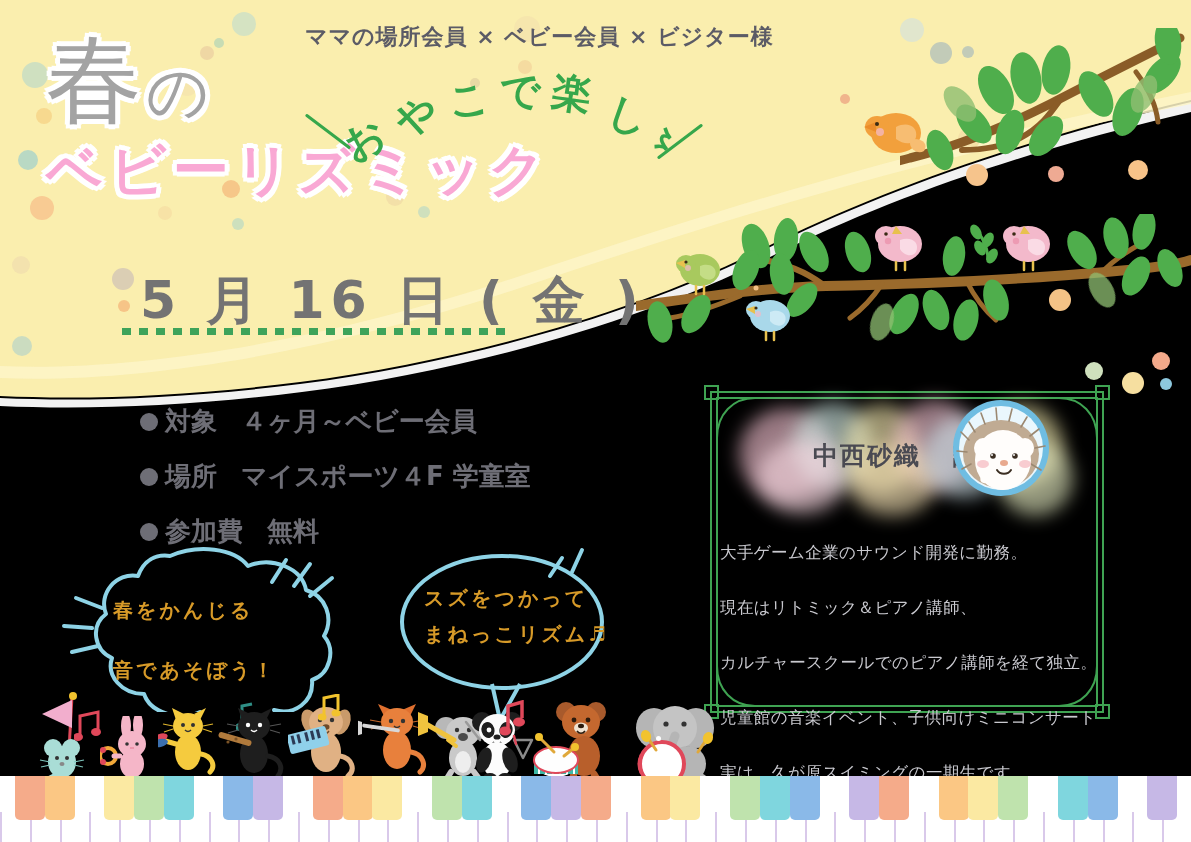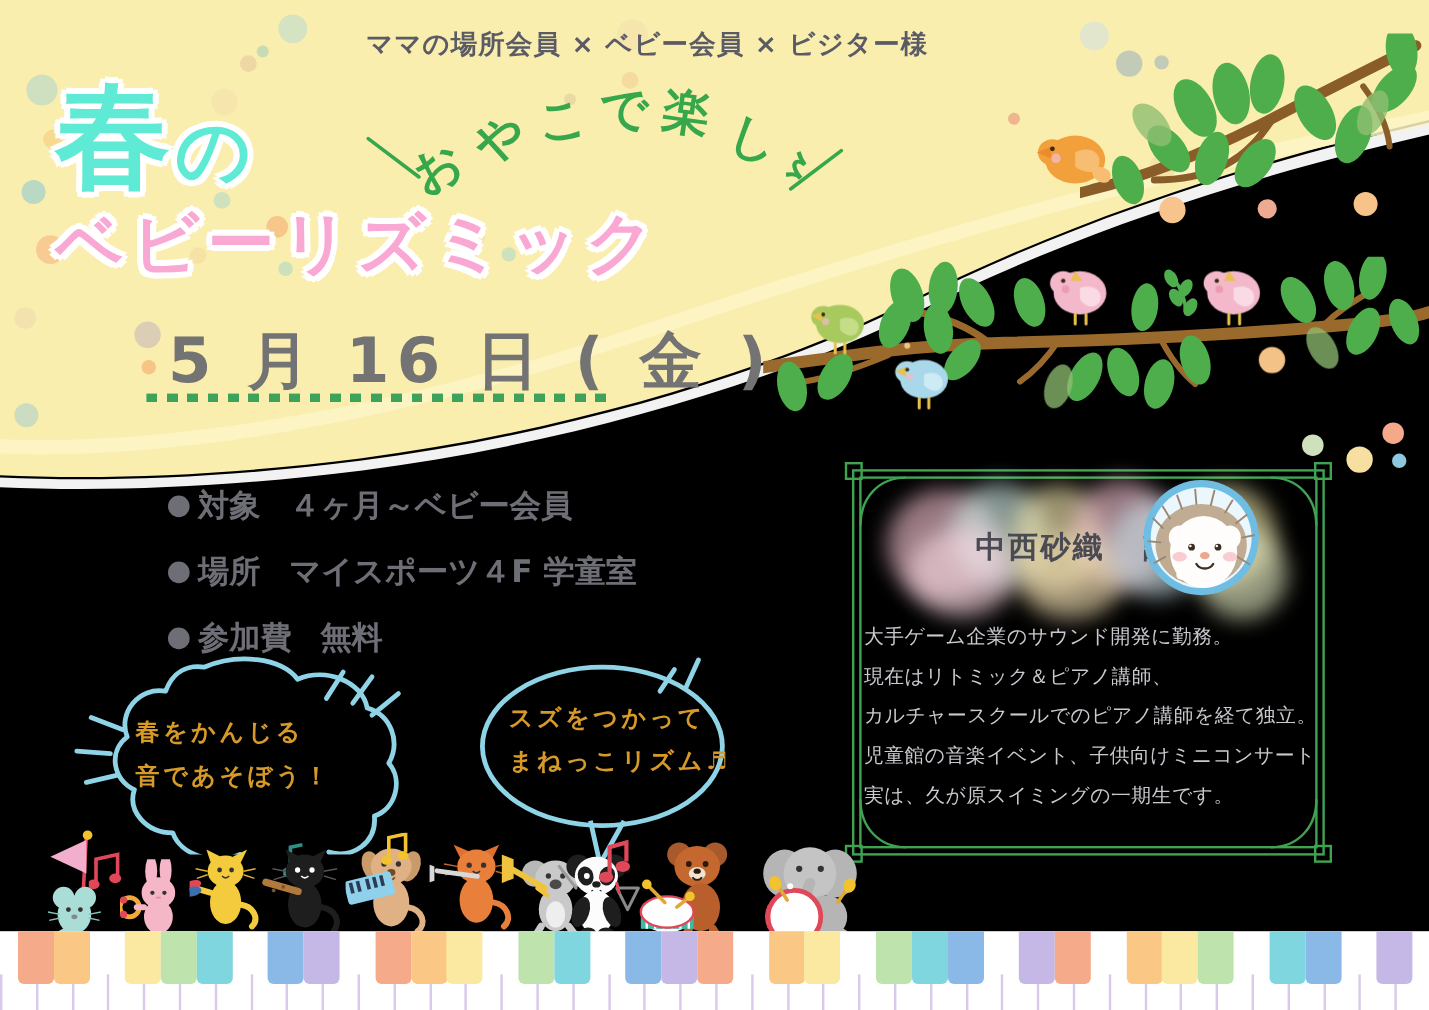--- a/index.html
+++ b/index.html
@@ -21,24 +21,24 @@
   .eyebrow{
     position:absolute;left:305px;top:22px;
     font-size:22px;color:#5b5b66;letter-spacing:1px;
     font-family:"DejaVu Sans","Liberation Sans",sans-serif;
     font-weight:600;white-space:nowrap;
   }
 
   
   .title-wrap{position:absolute;left:46px;top:32px;}
   .title-l1{
-    font-size:96px;line-height:1;color:#5eead4;font-weight:700;
+    font-size:96px;line-height:1;color:#a3a3a3;font-weight:400;
     text-shadow: -4px -4px 0 #ffffff, 4px -4px 0 #ffffff, 4px 4px 0 #ffffff, -4px 4px 0 #ffffff,
                  0 -5px 0 #ffffff, 0 5px 0 #ffffff, -5px 0 0 #ffffff, 5px 0 0 #ffffff;
-    letter-spacing:4px;white-space:nowrap;margin-top:34px;
+    letter-spacing:4px;white-space:nowrap;
   }
   .title-l1 .small{font-size:62px;}
   .title-l2{
     margin-top:14px;
     font-size:56px;line-height:1;color:#f9a8d4;font-weight:700;
     text-shadow: -4px -4px 0 #ffffff, 4px -4px 0 #ffffff, 4px 4px 0 #ffffff, -4px 4px 0 #ffffff,
                  0 -5px 0 #ffffff, 0 5px 0 #ffffff, -5px 0 0 #ffffff, 5px 0 0 #ffffff;
     letter-spacing:6px;white-space:nowrap;
   }
 
@@ -91,21 +91,21 @@
   .teacher-name{
     position:absolute;left:72px;top:57px;
     font-size:25px;color:#4a4a52;font-weight:700;letter-spacing:2px;
     white-space:nowrap;
     margin-left:44px;
   }
   .bio{
     position:absolute;left:23px;top:132px;width:400px;
     font-size:16.5px;color:#c9c9cf;line-height:2.0;letter-spacing:.4px;
   }
-  .bio div{white-space:nowrap;}
+  .bio div{white-space:nowrap;margin-top:22px;}
   .avatar{position:absolute;left:254px;top:16px;width:100px;height:100px;}
 
   
   .piano{position:absolute;left:0;bottom:0;width:1191px;height:66px;background:#ffffff;}
   .white-sep{position:absolute;top:36px;width:2px;height:30px;background:#d9c9ea;}
   .black-key{position:absolute;top:0;width:30px;height:44px;border-radius:0 0 5px 5px;}
 </style>
 </head>
 <body>
 
@@ -206,21 +206,21 @@
     <g stroke="#8ed3e6" stroke-width="4" stroke-linecap="round">
       <line x1="18" y1="56" x2="44" y2="66"></line>
       <line x1="6" y1="84" x2="34" y2="86"></line>
       <line x1="14" y1="110" x2="40" y2="104"></line>
       <line x1="228" y1="18" x2="214" y2="40"></line>
       <line x1="252" y1="22" x2="236" y2="44"></line>
       <line x1="274" y1="36" x2="252" y2="54"></line>
     </g>
   </svg>
   <div class="bubble-txt" style="left:113px;top:592px;">春をかんじる</div>
-  <div class="bubble-txt" style="left:113px;top:628px;text-align:center;">音であそぼう！</div>
+  <div class="bubble-txt" style="left:113px;top:652px;text-align:center;">音であそぼう！</div>
 
   <svg style="position:absolute;left:396px;top:546px;width:230px;height:180px;">
     <ellipse cx="106" cy="76" rx="100" ry="66" fill="none" stroke="#8ed3e6" stroke-width="4"></ellipse>
     <path d="M96,138 L104,174 L124,138" fill="none" stroke="#8ed3e6" stroke-width="4" stroke-linejoin="round"></path>
     <g stroke="#8ed3e6" stroke-width="4" stroke-linecap="round">
       <line x1="166" y1="12" x2="154" y2="30"></line>
       <line x1="186" y1="4" x2="176" y2="26"></line>
     </g>
   </svg>
   <div class="bubble-txt" style="left:424px;top:580px;">スズをつかって</div>

